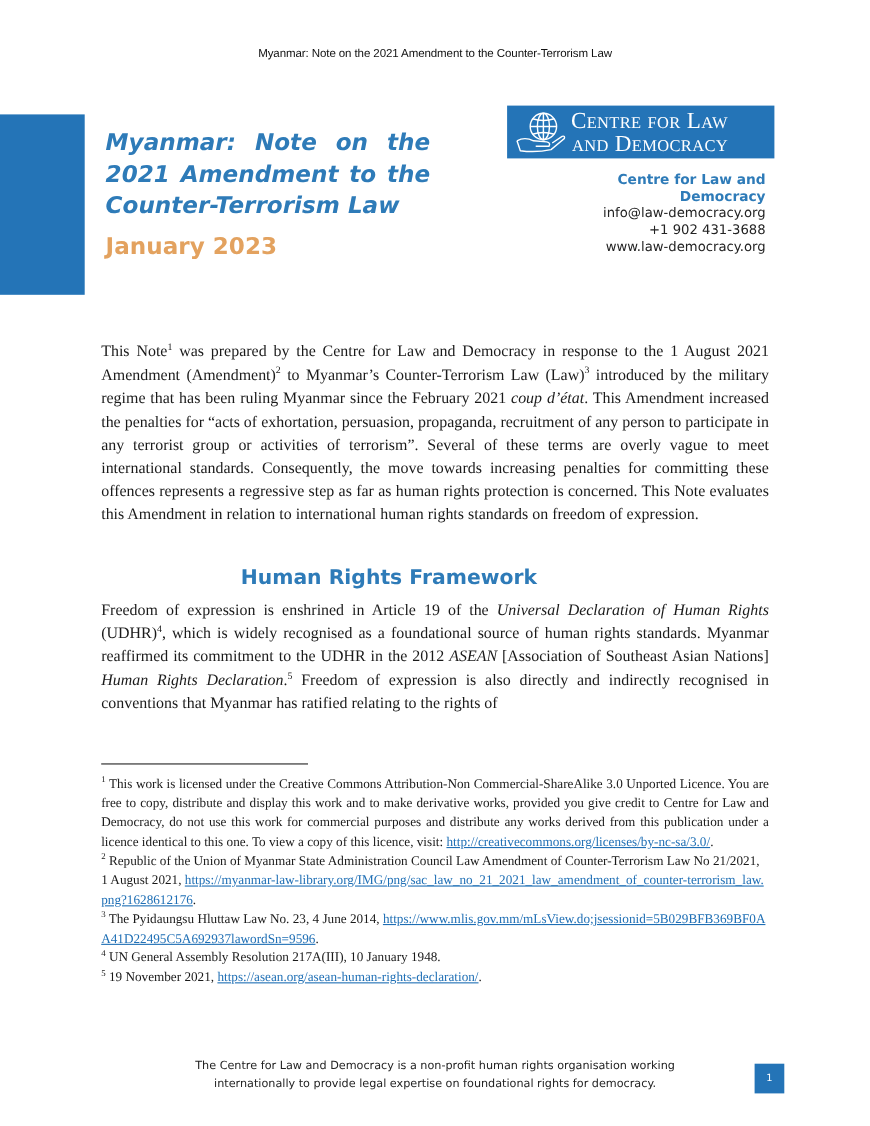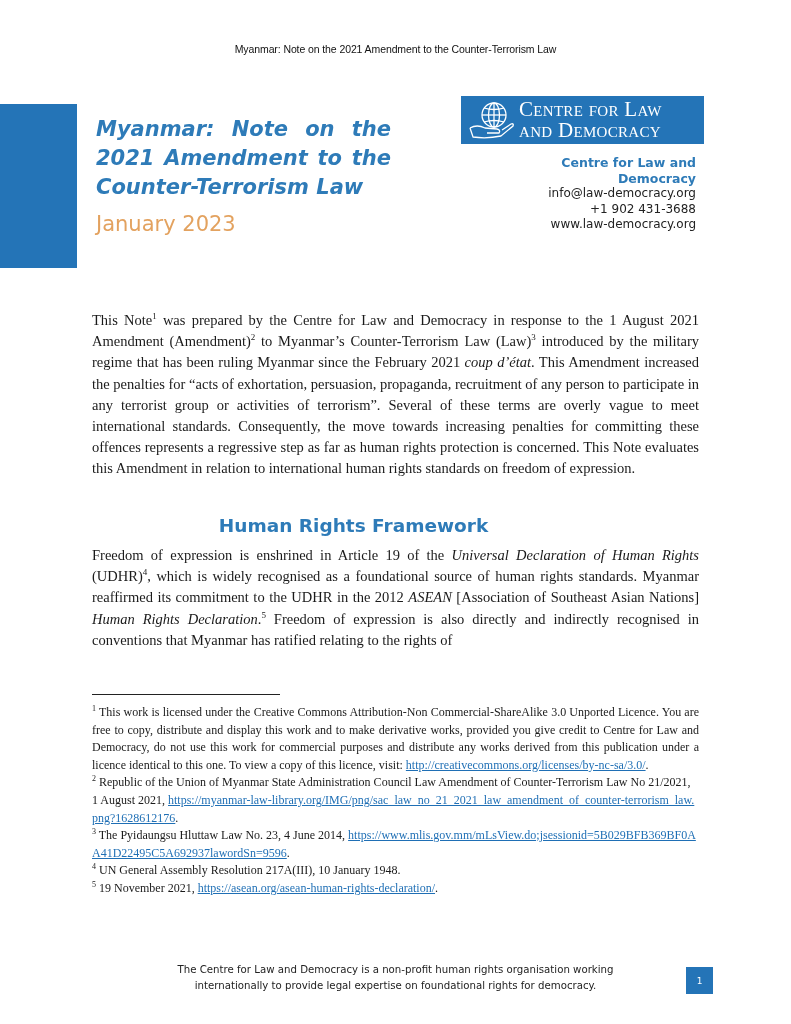--- a/index.html
+++ b/index.html
@@ -48,21 +48,21 @@
       text-align-last: left;
       font-style: italic;
     }
     .title .line { display: block; text-align: justify; text-align-last: justify; }
     .title .line.last { text-align-last: left; }
     .date {
       position: absolute;
       left: 96px;
       top: 212px;
       font-family: "DejaVu Sans", "Liberation Sans", sans-serif;
-      font-weight: normal;
+      font-weight: bold;
       font-size: 21px;
       color: #e3a25f;
     }
     .logo {
       position: absolute;
       left: 461px;
       top: 96px;
       width: 243px;
       height: 48px;
       background: #2474b7;
@@ -72,21 +72,21 @@
     .logo-icon {
       width: 50px;
       height: 44px;
       margin-left: 6px;
     }
     .logo-text {
       color: #ffffff;
       font-family: "Liberation Serif", "DejaVu Serif", serif;
       font-size: 21px;
       line-height: 21px;
-      text-align: left;
+      text-align: right;
       letter-spacing: 0.3px;
       margin-left: 2px;
       font-variant: small-caps;
     }
     .contact {
       position: absolute;
       right: 95px;
       top: 155px;
       text-align: right;
       font-family: "DejaVu Sans", "Liberation Sans", sans-serif;

